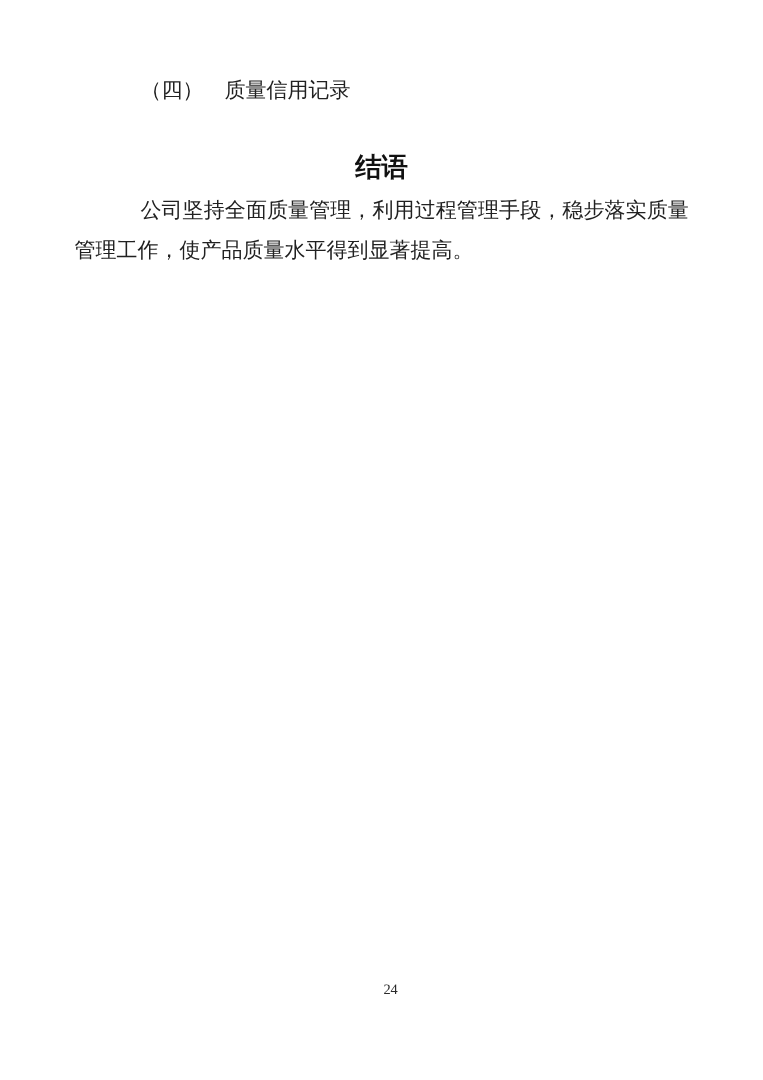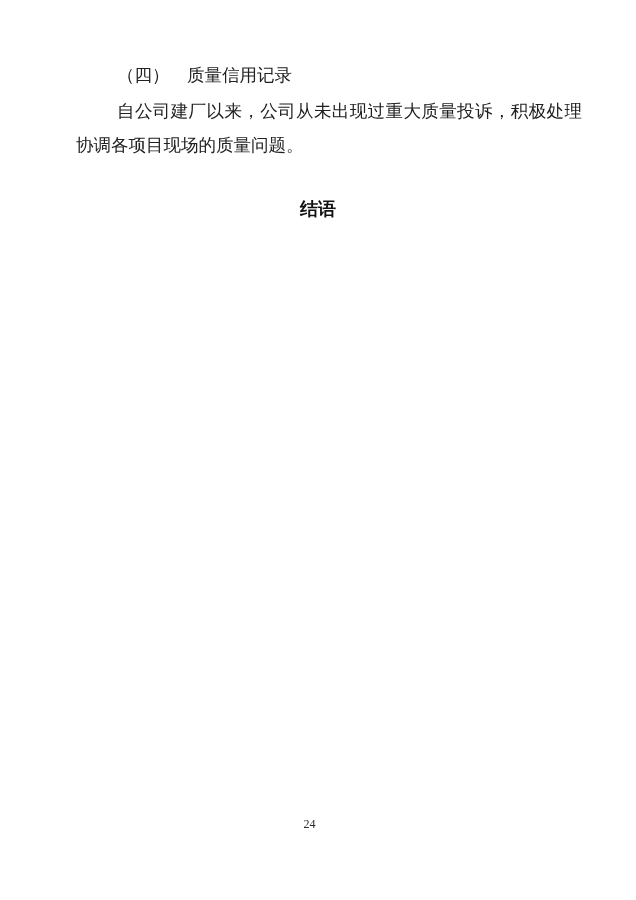--- a/index.html
+++ b/index.html
@@ -45,49 +45,49 @@
     margin-top: 3px;
     margin-left: 14px;
     margin-right: -8px;
     text-indent: 41px;
   }
   .para-body {
     text-indent: 55px;
   }
   .chapter-heading {
     font-family: "Liberation Sans", sans-serif;
-    font-size: 18px;
+    font-size: 22px;
     font-weight: bold;
     line-height: 33.4px;
     text-align: center;
     margin: 31px 0 2px 0;
     color: #111111;
   }
   .footer {
     position: absolute;
     top: 816px;
-    left: 0;
+    left: 16px;
     width: 619px;
     text-align: center;
     font-size: 12px;
     line-height: 16px;
     color: #2a2a2a;
   }
 </style>
 </head>
 <body>
 
 <div class="page">
   <div class="content">
 
     <h3 class="sub-heading">（四）　质量信用记录</h3>
 
-    <p class="para para-intro">自公司建厂以来，公司从未出现过重大质量投诉，积极处理协调各项目现场的质量问题。</p>
 
     <h2 class="chapter-heading">结语</h2>
 
 
+    <p class="para para-body">公司坚持全面质量管理，利用过程管理手段，稳步落实质量管理工作，使产品质量水平得到显著提高。</p>
 
 
   </div>
 
   <div class="footer">24</div>
 </div>
 
 </body></html>

